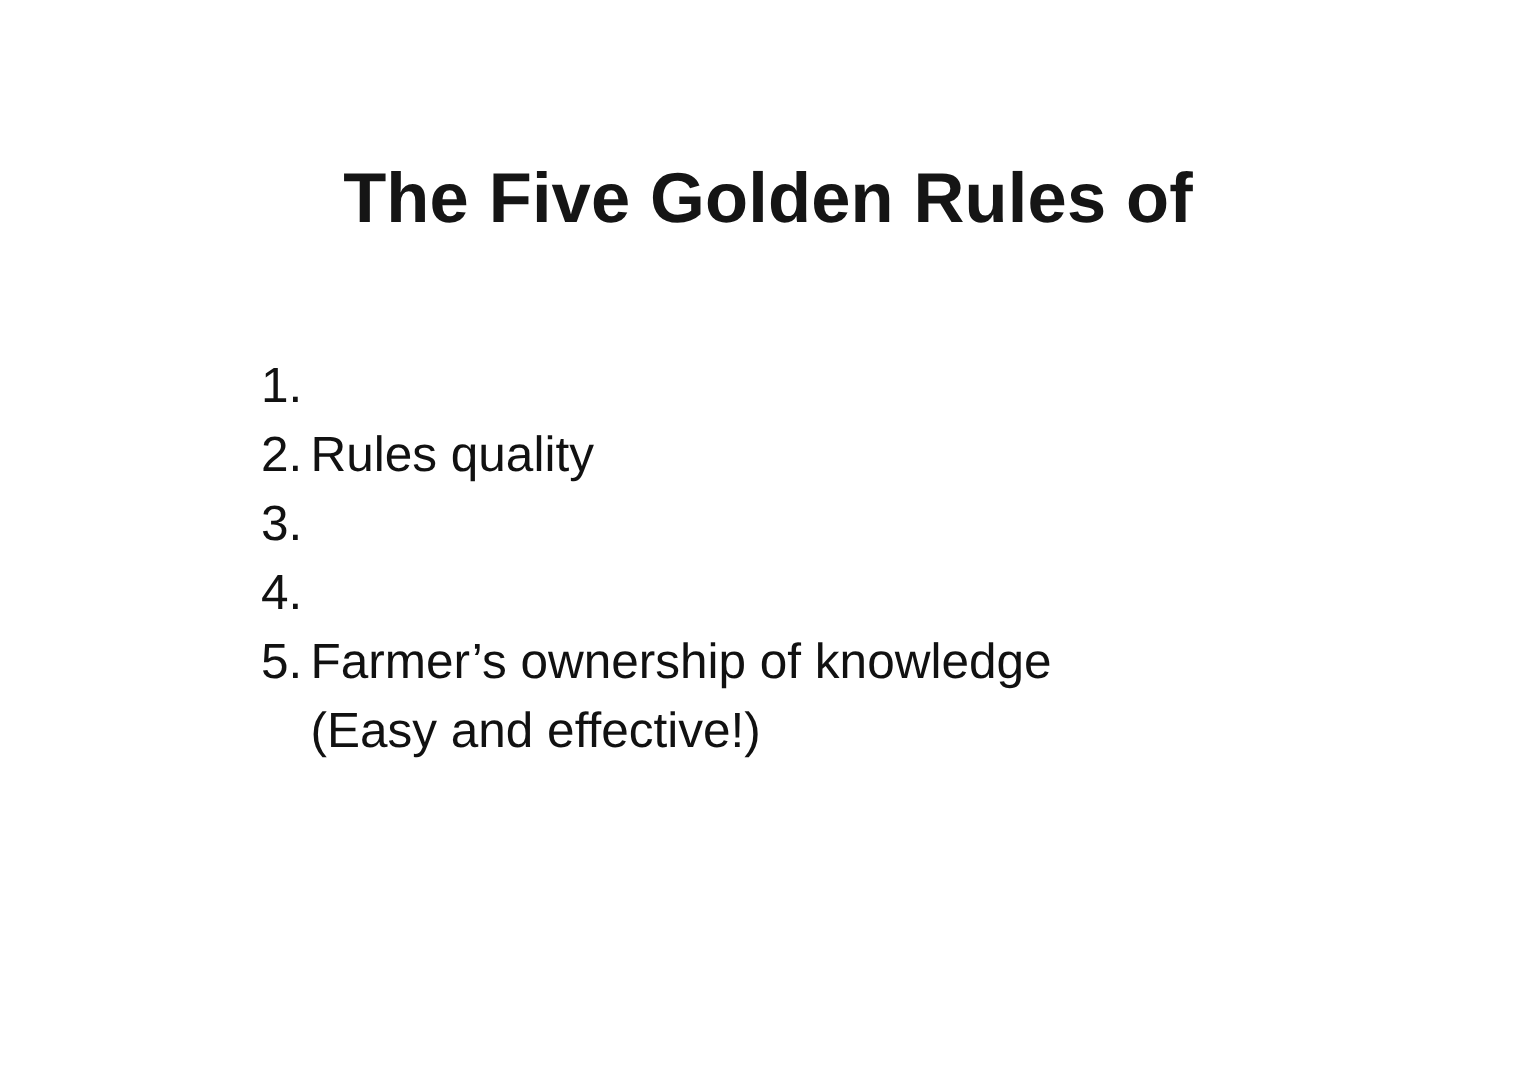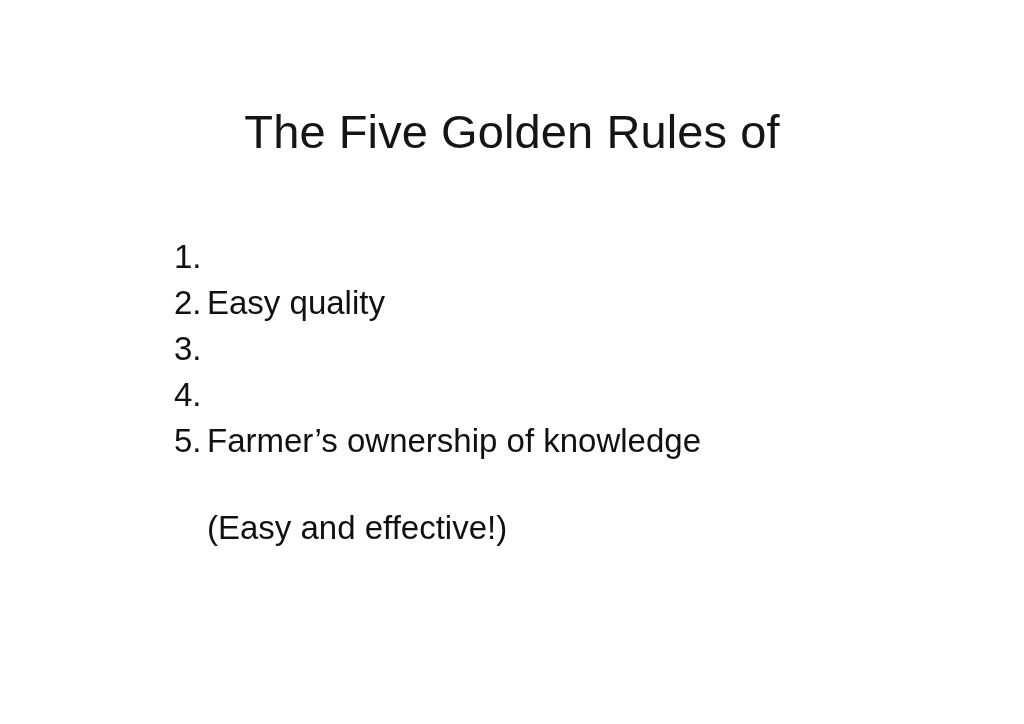--- a/index.html
+++ b/index.html
@@ -22,21 +22,21 @@
     background: #ffffff;
     box-sizing: border-box;
   }
   .slide-title {
     position: absolute;
     left: 170px;
     top: 104px;
     width: 684px;
     text-align: center;
     font-size: 47px;
-    font-weight: 400;
+    font-weight: 700;
     line-height: 56px;
     letter-spacing: 0.1px;
     color: #151515;
     margin: 0;
   }
   .slide-title .title-line {
     display: block;
     white-space: pre;
   }
   .rules-list {
@@ -66,41 +66,40 @@
   .rule-text {
     display: inline-block;
   }
   .rule-continuation {
     display: block;
     margin-left: 33px;
     font-size: 33px;
     line-height: 46px;
     color: #111111;
     white-space: nowrap;
-    margin-top: 41px;
   }
 </style>
 </head>
 <body>
 
 <div class="slide">
 
   <h1 class="slide-title">
     <span class="title-line">The Five Golden Rules of</span>
   </h1>
 
   <ol class="rules-list">
 
     <li class="rule-item">
       <span class="rule-number">1.</span>
     </li>
 
     <li class="rule-item">
       <span class="rule-number">2.</span>
-      <span class="rule-text">Easy quality</span>
+      <span class="rule-text">Rules quality</span>
     </li>
 
     <li class="rule-item">
       <span class="rule-number">3.</span>
     </li>
 
     <li class="rule-item">
       <span class="rule-number">4.</span>
     </li>
 

